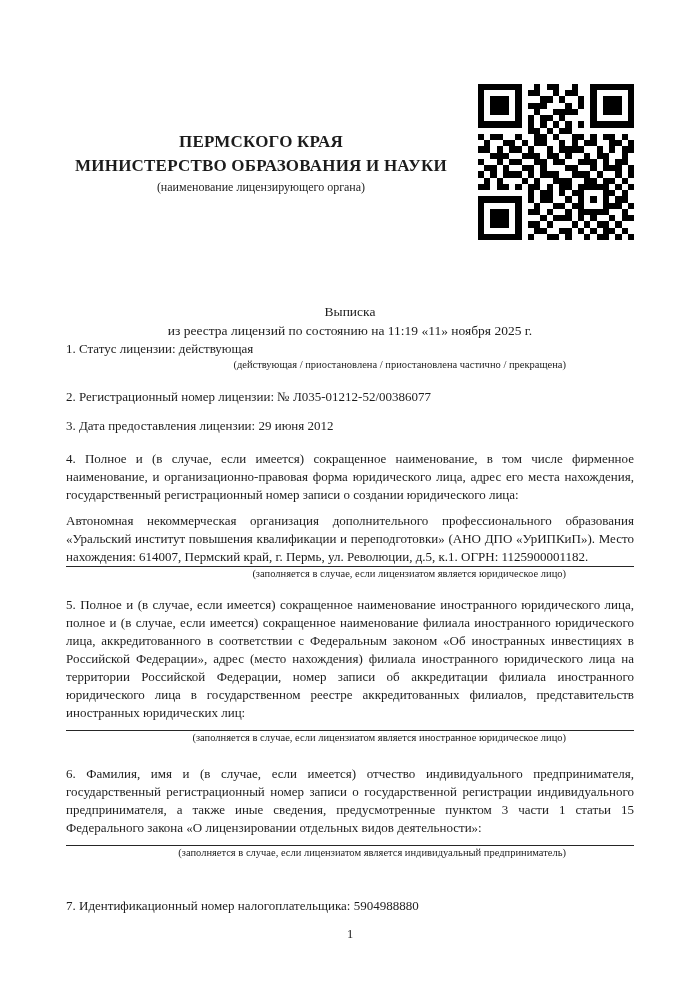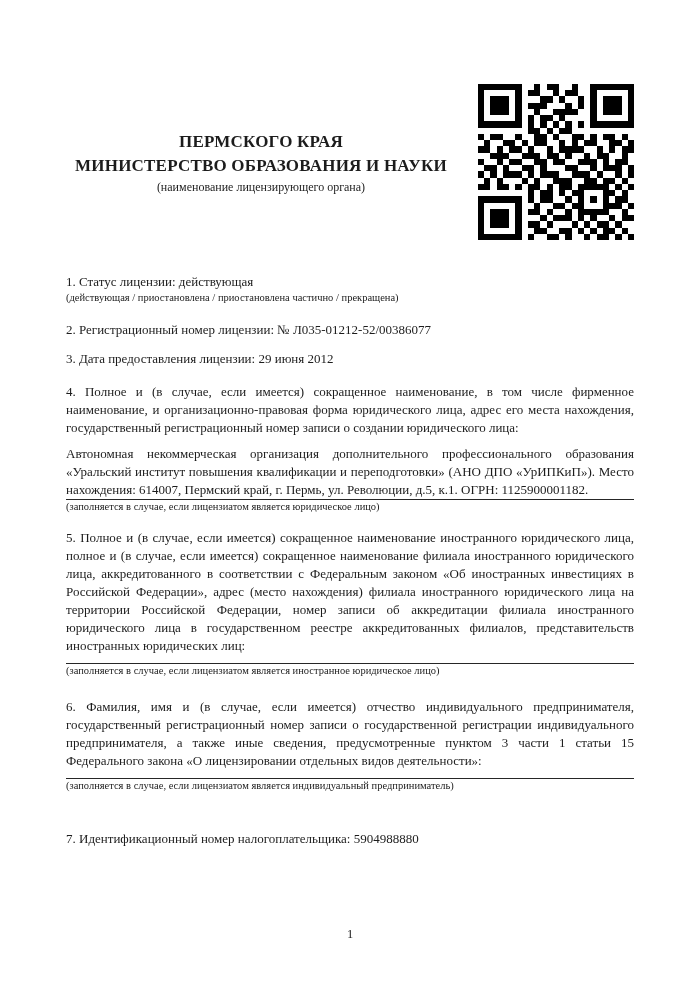--- a/index.html
+++ b/index.html
@@ -52,27 +52,27 @@
     font-size: 13.5px;
     line-height: 19px;
   }
 
   
   .body-text { font-size: 13px; line-height: 18px; }
   .just { text-align: justify; margin-top: 8px; }
 
   .caption {
     width: 500px;
-    text-align: left;
+    text-align: right;
     font-size: 10.5px;
     line-height: 14px;
     color: #1c1c1c;
   }
 
-  .item-1 { margin-top: 33px; }
+  .item-1 { }
   .item-2 { margin-top: 16px; }
   .item-3 { margin-top: 11px; }
   .item-4 { margin-top: 15px; }
   .item-5 { margin-top: 15px; }
   .item-6 { margin-top: 20px; }
   .item-7 { margin-top: 37px; }
 
   .fill-rule {
     border: none;
     border-top: 1.7px solid #262626;
@@ -431,20 +431,24 @@
           <rect x="14" y="24" width="1" height="1" fill="#000000"></rect>
           <rect x="17" y="24" width="1" height="1" fill="#000000"></rect>
           <rect x="19" y="24" width="1" height="1" fill="#000000"></rect>
           <rect x="20" y="24" width="1" height="1" fill="#000000"></rect>
           <rect x="22" y="24" width="1" height="1" fill="#000000"></rect>
           <rect x="24" y="24" width="1" height="1" fill="#000000"></rect>
         </svg>
       </div>
   </div>
 
+  <div class="extract-title-block">
+    <div>Выписка</div>
+    <div>из реестра лицензий по состоянию на 11:19 «11» ноября 2025 г.</div>
+  </div>
 
   <div class="item-1">
     <div class="body-text">1. Статус лицензии: действующая</div>
     <div class="caption">(действующая / приостановлена / приостановлена частично / прекращена)</div>
   </div>
 
   <div class="item-2">
     <div class="body-text">2. Регистрационный номер лицензии: № Л035-01212-52/00386077</div>
   </div>
 

